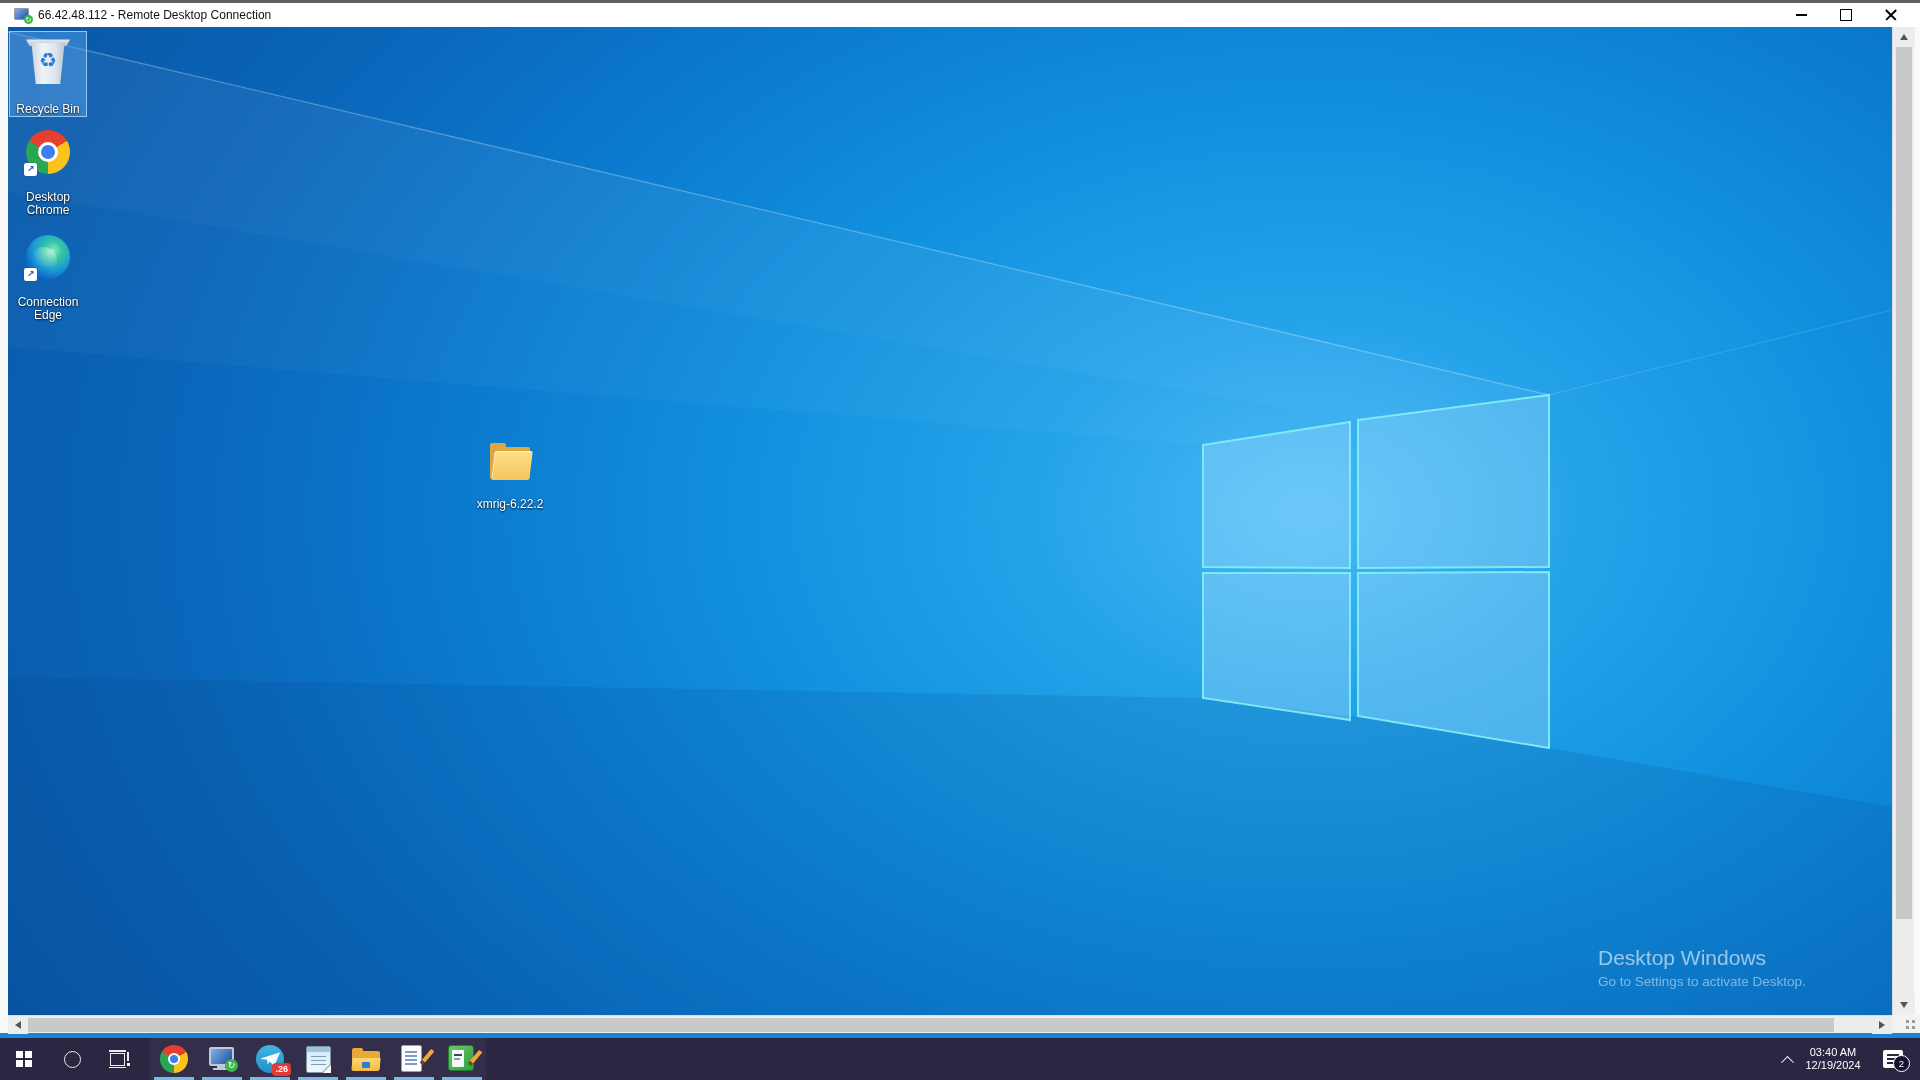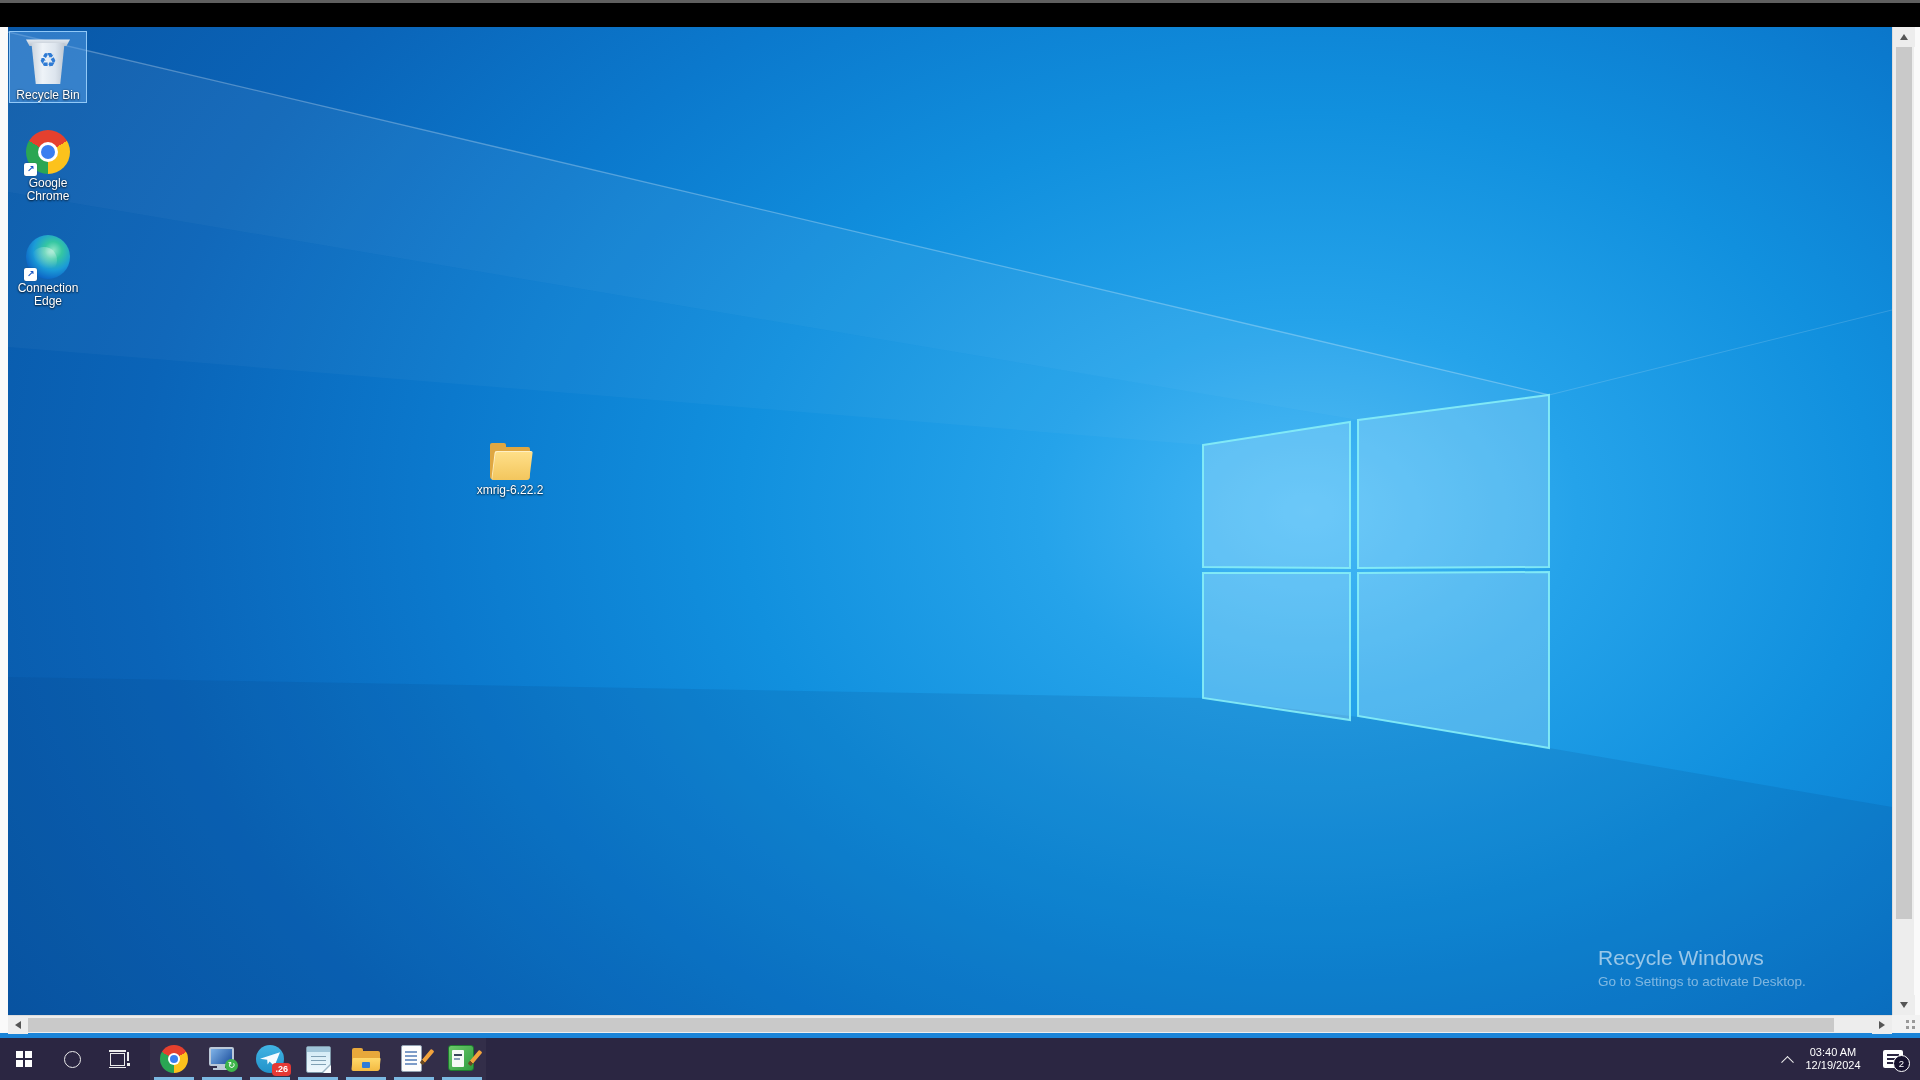--- a/index.html
+++ b/index.html
@@ -29,21 +29,21 @@
 
   
   .desktop{position:absolute;left:8px;top:27px;width:1884px;height:988px;overflow:hidden;
     background:radial-gradient(1500px 1050px at 69% 49%,
       #47b9f6 0%,#25a3ea 18%,#1190de 38%,#0b79cd 58%,#0a64b8 78%,#0956a5 100%);}
   .wallpaper-svg{position:absolute;left:0;top:0;}
 
   .desk-icon{position:absolute;width:76px;display:flex;flex-direction:column;align-items:center;
     padding-top:4px;box-sizing:border-box;}
   .desk-icon.selected{background:rgba(86,157,229,.50);outline:1px solid rgba(160,212,255,.9);}
-  .desk-label{margin-top:3px;font-size:12px;line-height:13px;color:#fff;text-align:center;
+  .desk-label{margin-top:17px;font-size:12px;line-height:13px;color:#fff;text-align:center;
     text-shadow:0 1px 2px rgba(0,0,0,.75),0 0 2px rgba(0,0,0,.4);}
 
   
   .bin{position:relative;width:44px;height:50px;}
   .bin .body{position:absolute;left:4px;top:7px;width:36px;height:41px;
     background:linear-gradient(90deg,#c7d0da,#eef3f8 35%,#dde5ee 70%,#b9c3cf);
     clip-path:polygon(4% 0,96% 0,84% 100%,16% 100%);}
   .bin .rim{position:absolute;left:0;top:2px;width:44px;height:8px;
     background:linear-gradient(180deg,#eef3f8,#b9c3cf);clip-path:polygon(0 20%,100% 20%,92% 100%,8% 100%);}
   .bin .sym{position:absolute;left:0;top:12px;width:44px;text-align:center;font-size:20px;color:#2f7bd4;}
@@ -162,20 +162,39 @@
   .ac-ico .l{position:absolute;left:4px;width:12px;height:1.6px;background:#2b2642;}
   .ac-badge{position:absolute;right:-7px;bottom:-4px;width:15px;height:15px;border-radius:50%;
     background:#16112e;border:1.5px solid #fff;color:#fff;font-size:9.5px;line-height:15px;text-align:center;box-sizing:content-box;}
 </style>
 </head>
 <body>
 
 <div id="stage">
 
   <div class="top-border"></div>
+  <div class="title-bar">
+    <div class="rdp-ico">
+      <span class="scr"></span>
+      <span class="arr">↻</span>
+    </div>
+    <span class="title-text">66.42.48.112 - Remote Desktop Connection</span>
+    <div class="win-btn btn-min">
+      <span class="glyph-min"></span>
+    </div>
+    <div class="win-btn btn-max">
+      <span class="glyph-max"></span>
+    </div>
+    <div class="win-btn btn-close">
+      <span class="glyph-close">
+          <i></i>
+          <i></i>
+        </span>
+    </div>
+  </div>
   <div class="left-border"></div>
   <div class="right-border"></div>
   <div class="bottom-accent"></div>
 
   <div class="desktop">
     <svg class="wallpaper-svg" width="1884" height="988" viewBox="0 0 1884 988">
       <polygon points="0,5 1541,368 1350,393 0,165" fill="#ffffff" opacity="0.055"></polygon>
       <polygon points="0,165 1350,393 1195,418 0,320" fill="#ffffff" opacity="0.03"></polygon>
       <line x1="0" y1="5" x2="1541" y2="368" stroke="#ffffff" stroke-opacity="0.28" stroke-width="1.3"></line>
       <line x1="1541" y1="368" x2="1884" y2="283" stroke="#ffffff" stroke-opacity="0.15" stroke-width="1.2"></line>
@@ -195,41 +214,41 @@
         <span class="sym">♻</span>
       </div>
       <div class="desk-label">Recycle Bin</div>
     </div>
 
     <div class="desk-icon" style="left:2px;top:99px;">
       <div style="position:relative;width:44px;height:44px;">
         <div class="chrome-ball" style="--s:44px;"></div>
         <span class="shortcut-arrow">↗</span>
       </div>
-      <div class="desk-label">Google Chrome</div>
+      <div class="desk-label">Desktop Chrome</div>
     </div>
 
     <div class="desk-icon" style="left:2px;top:204px;">
       <div style="position:relative;width:44px;height:44px;">
         <div class="edge-ball" style="--s:44px;"></div>
         <span class="shortcut-arrow">↗</span>
       </div>
       <div class="desk-label">Connection Edge</div>
     </div>
 
     <div class="desk-icon" style="left:460px;top:412px;width:84px;">
       <div class="folder">
         <span class="back"></span>
         <span class="front"></span>
       </div>
       <div class="desk-label">xmrig-6.22.2</div>
     </div>
 
     <div class="watermark">
-      <div class="wm1">Recycle Windows</div>
+      <div class="wm1">Desktop Windows</div>
       <div class="wm2">Go to Settings to activate Desktop.</div>
     </div>
   </div>
 
   <div class="vscroll">
     <div class="sbtn" style="top:0;">
       <span class="tri tri-up"></span>
     </div>
     <div class="vthumb"></div>
     <div class="sbtn" style="top:968px;">

